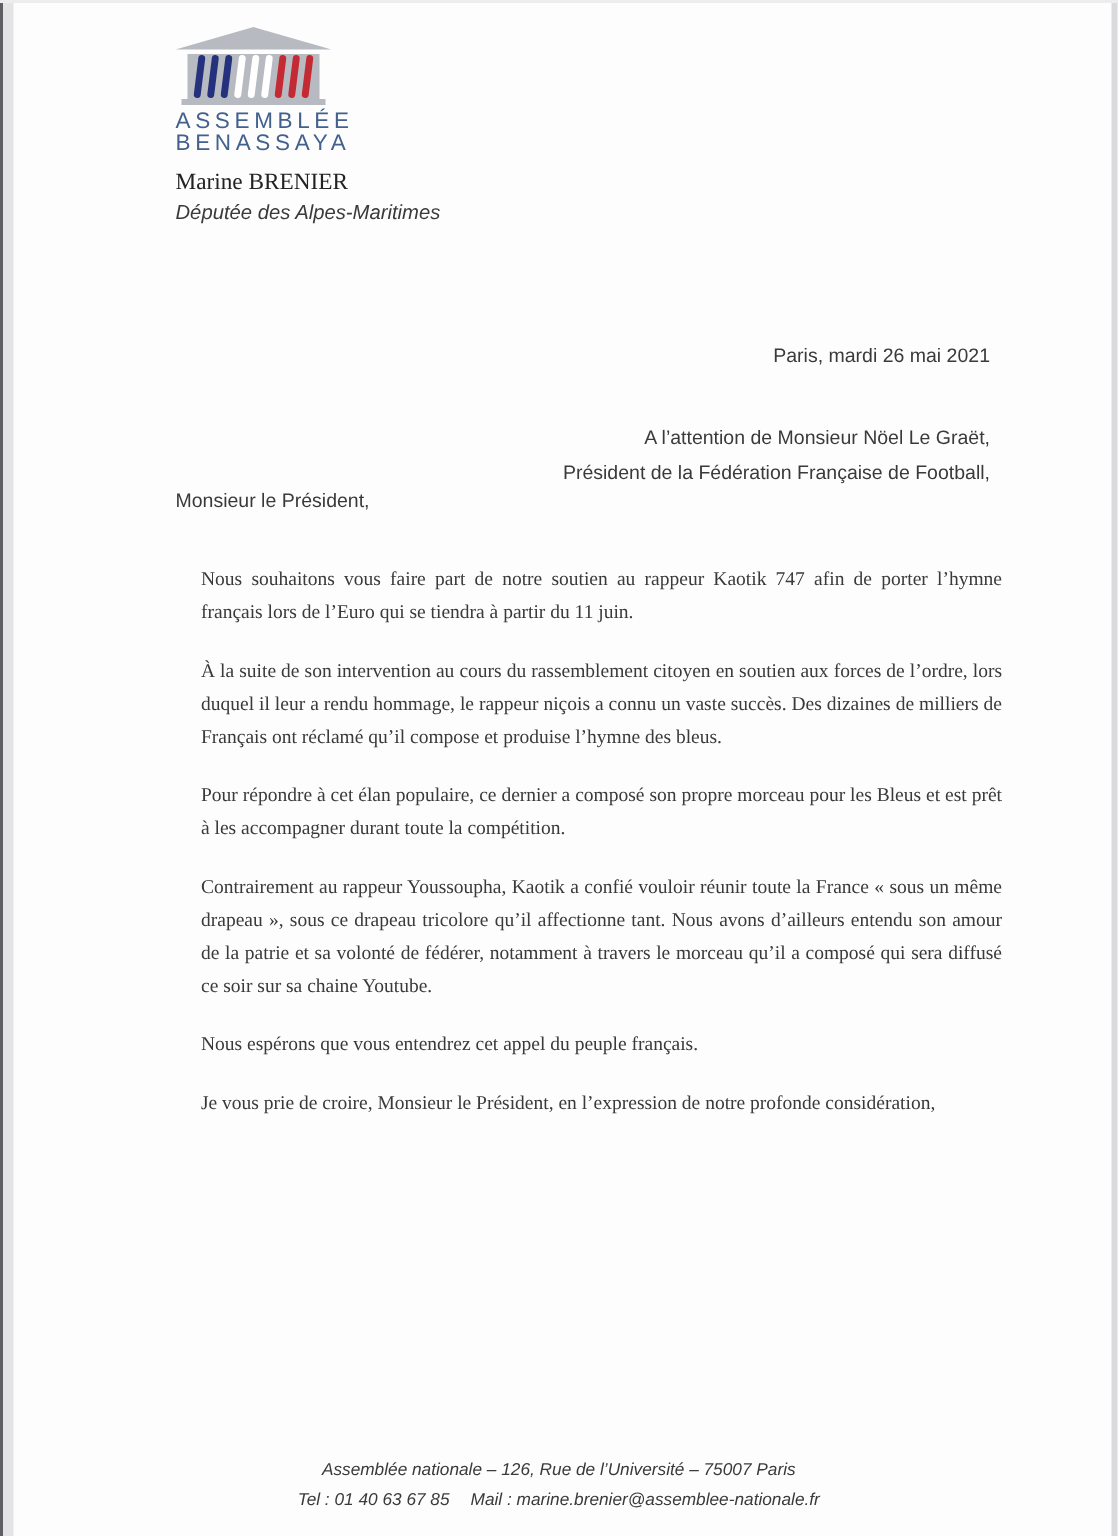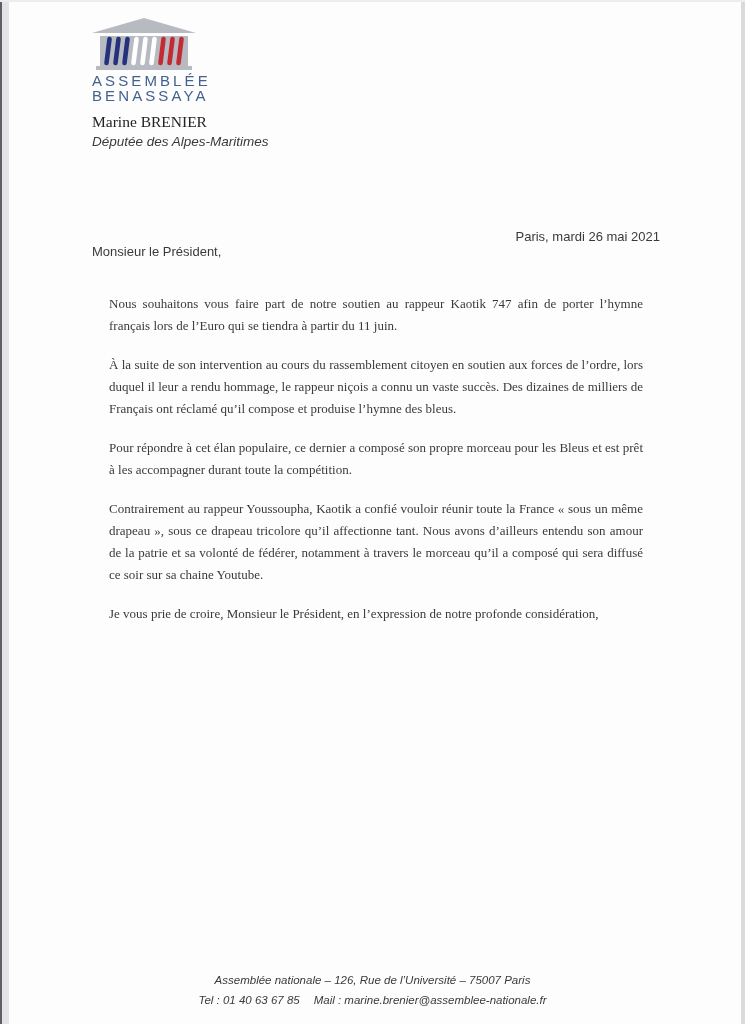--- a/index.html
+++ b/index.html
@@ -7,20 +7,21 @@
     width:745px;height:1024px;overflow:hidden;
     background:#f2f2f3;
     font-family:"Liberation Sans", sans-serif;
     color:var(--text,#3a3a3a);
   }
   .page{
     position:relative;width:745px;height:1024px;
     background:#fdfdfd;
     box-sizing:border-box;
     padding-top:18px;
+    padding-left:25px;
   }
   
   .edge-left-dark{position:absolute;left:0;top:0;width:2px;height:100%;background:#5f5f63;}
   .edge-left-light{position:absolute;left:2px;top:0;width:7px;height:100%;background:#e4e4e7;}
   .edge-right{position:absolute;right:0;top:0;width:4px;height:100%;background:#dadadd;}
   .edge-top{position:absolute;left:0;top:0;width:100%;height:2px;background:#ededef;}
 
   .letterhead{margin-left:92px;}
   .logo{width:112px;}
   .logo svg{display:block;}
@@ -104,27 +105,32 @@
         <div>ASSEMBLÉE</div>
         <div>BENASSAYA</div>
       </div>
     </div>
     <div class="sender-name">Marine BRENIER</div>
     <div class="sender-title">Députée des Alpes-Maritimes</div>
   </div>
 
   <div class="dateline">Paris, mardi 26 mai 2021</div>
 
+  <div class="recipient">
+    <div>A l’attention de Monsieur Nöel Le Graët,</div>
+    <div>Président de la Fédération Française de Football,</div>
+  </div>
 
   <div class="body-text">
     <div class="salutation">Monsieur le Président,</div>
     <p class="para" style="margin-top:34px">Nous souhaitons vous faire part de notre soutien au rappeur Kaotik 747 afin de porter l’hymne français lors de l’Euro qui se tiendra à partir du 11 juin.</p>
     <p class="para">À la suite de son intervention au cours du rassemblement citoyen en soutien aux forces de l’ordre, lors duquel il leur a rendu hommage, le rappeur niçois a connu un vaste succès. Des dizaines de milliers de Français ont réclamé qu’il compose et produise l’hymne des bleus.</p>
     <p class="para">Pour répondre à cet élan populaire, ce dernier a composé son propre morceau pour les Bleus et est prêt à les accompagner durant toute la compétition.</p>
     <p class="para">Contrairement au rappeur Youssoupha, Kaotik a confié vouloir réunir toute la France « sous un même drapeau », sous ce drapeau tricolore qu’il affectionne tant. Nous avons d’ailleurs entendu son amour de la patrie et sa volonté de fédérer, notamment à travers le morceau qu’il a composé qui sera diffusé ce soir sur sa chaine Youtube.</p>
+    <p class="para">Nous espérons que vous entendrez cet appel du peuple français.</p>
     <p class="para">Je vous prie de croire, Monsieur le Président, en l’expression de notre profonde considération,</p>
   </div>
 
   <div class="footer">
     <div>Assemblée nationale – 126, Rue de l’Université – 75007 Paris</div>
     <div>
       <span class="tel">Tel : 01 40 63 67 85</span><span>Mail : marine.brenier@assemblee-nationale.fr</span>
     </div>
   </div>
 

